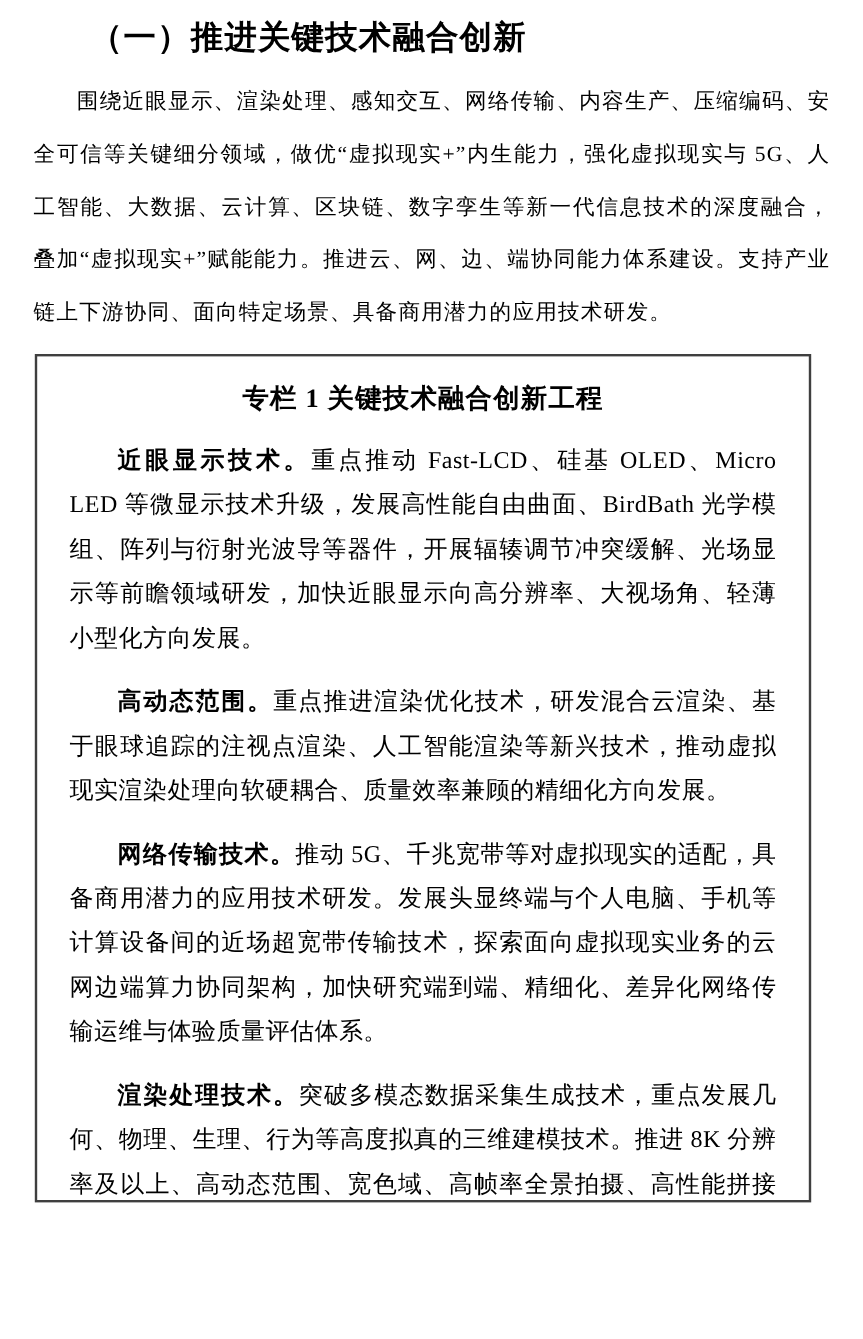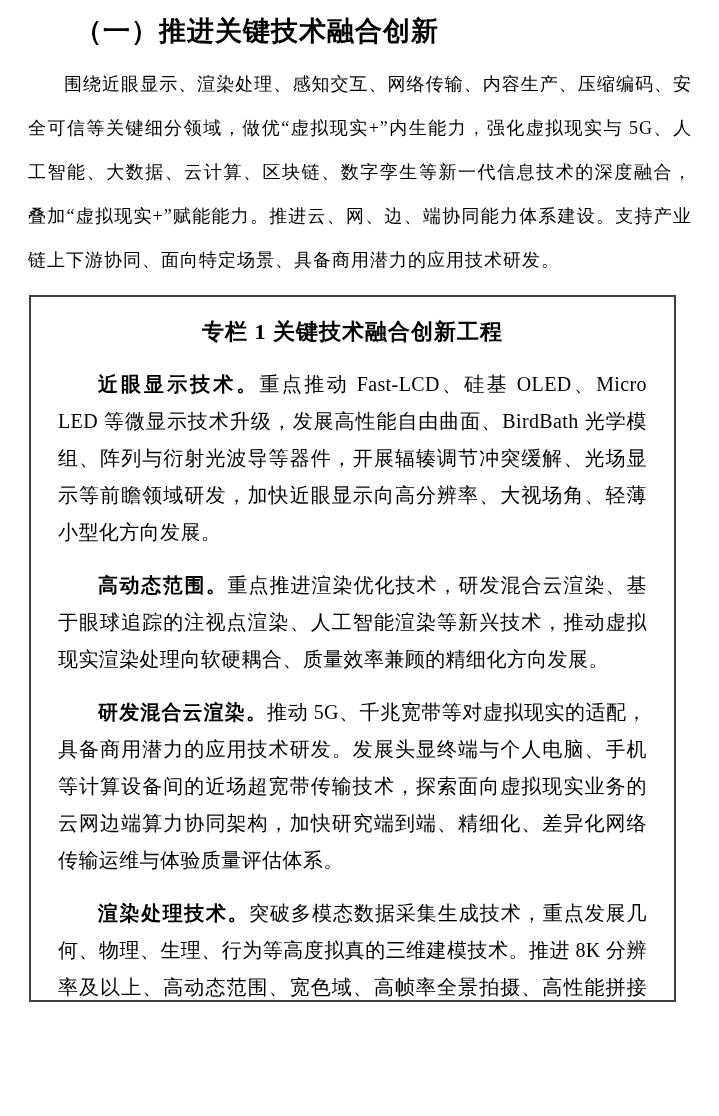--- a/index.html
+++ b/index.html
@@ -78,19 +78,19 @@
 
   <div class="feature-box">
 
     <p class="box-title">专栏 1 关键技术融合创新工程</p>
 
     <p class="box-para"><b>近眼显示技术。</b><span>重点推动 Fast-LCD、硅基 OLED、Micro LED 等微显示技术升级，发展高性能自由曲面、BirdBath 光学模组、阵列与衍射光波导等器件，开展辐辏调节冲突缓解、光场显示等前瞻领域研发，加快近眼显示向高分辨率、大视场角、轻薄小型化方向发展。</span></p>
 
     <p class="box-para"><b>高动态范围。</b><span>重点推进渲染优化技术，研发混合云渲染、基于眼球追踪的注视点渲染、人工智能渲染等新兴技术，推动虚拟现实渲染处理向软硬耦合、质量效率兼顾的精细化方向发展。</span></p>
 
 
-    <p class="box-para"><b>研发混合云渲染。</b><span>推动 5G、千兆宽带等对虚拟现实的适配，具备商用潜力的应用技术研发。发展头显终端与个人电脑、手机等计算设备间的近场超宽带传输技术，探索面向虚拟现实业务的云网边端算力协同架构，加快研究端到端、精细化、差异化网络传输运维与体验质量评估体系。</span></p>
+    <p class="box-para"><b>网络传输技术。</b><span>推动 5G、千兆宽带等对虚拟现实的适配，具备商用潜力的应用技术研发。发展头显终端与个人电脑、手机等计算设备间的近场超宽带传输技术，探索面向虚拟现实业务的云网边端算力协同架构，加快研究端到端、精细化、差异化网络传输运维与体验质量评估体系。</span></p>
 
     <p class="box-para"><b>渲染处理技术。</b><span>突破多模态数据采集生成技术，重点发展几何、物理、生理、行为等高度拟真的三维建模技术。推进 8K 分辨率及以上、高动态范围、宽色域、高帧率全景拍摄、高性能拼接缝合、多相机同步、虚拟现实视</span></p>
 
   </div>
 
 </div>
 
 </body></html>

